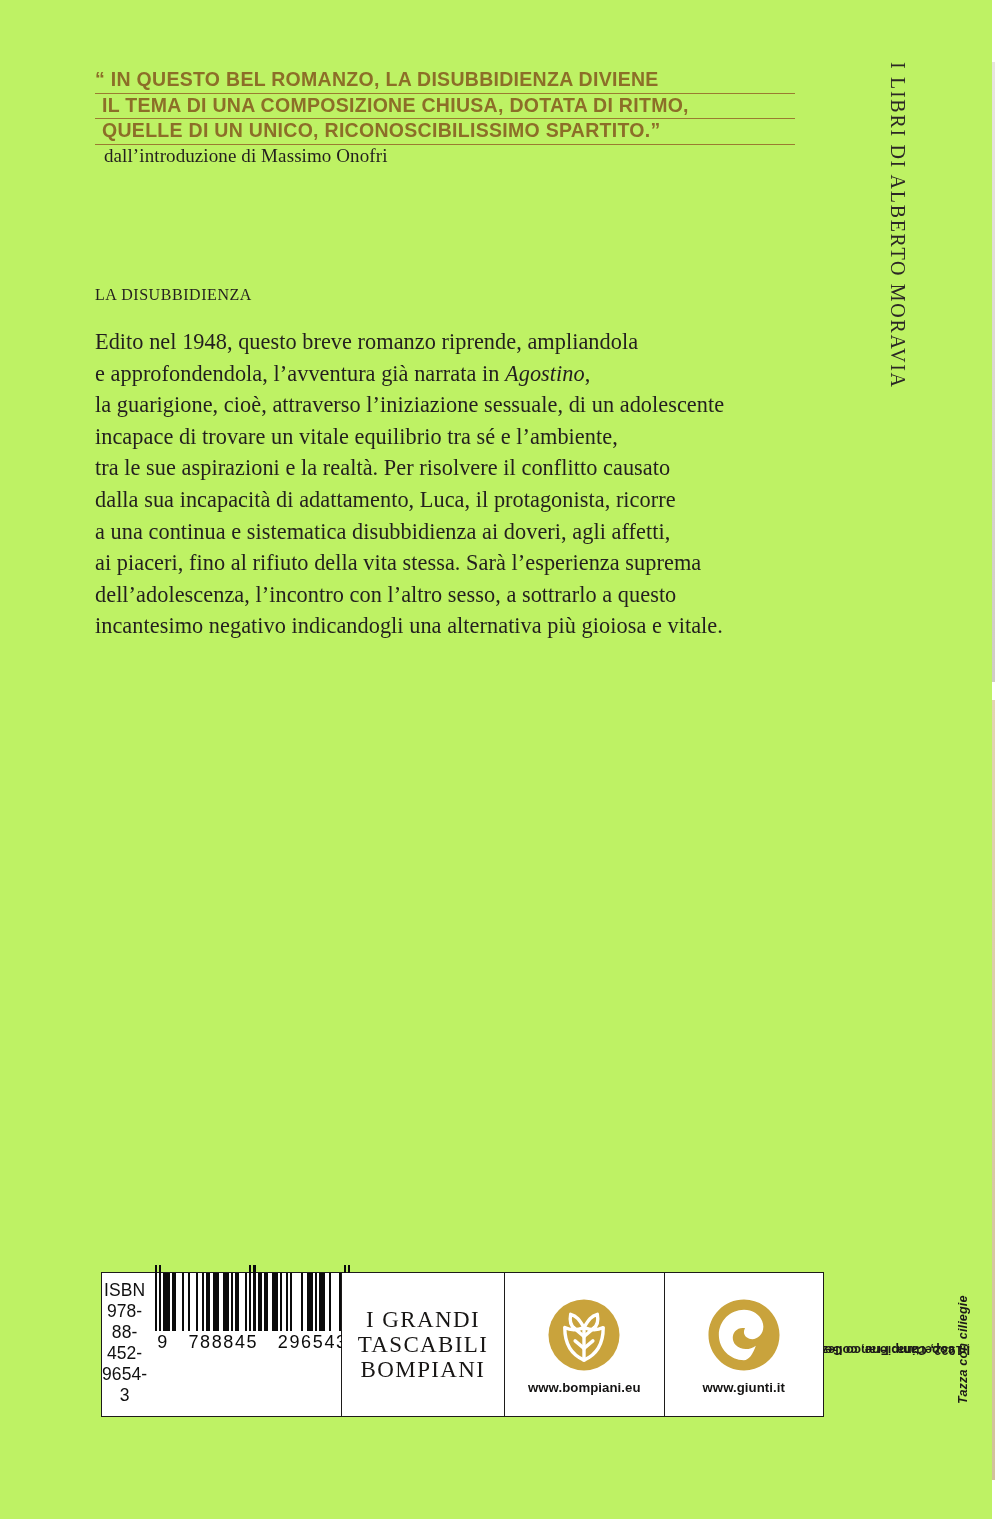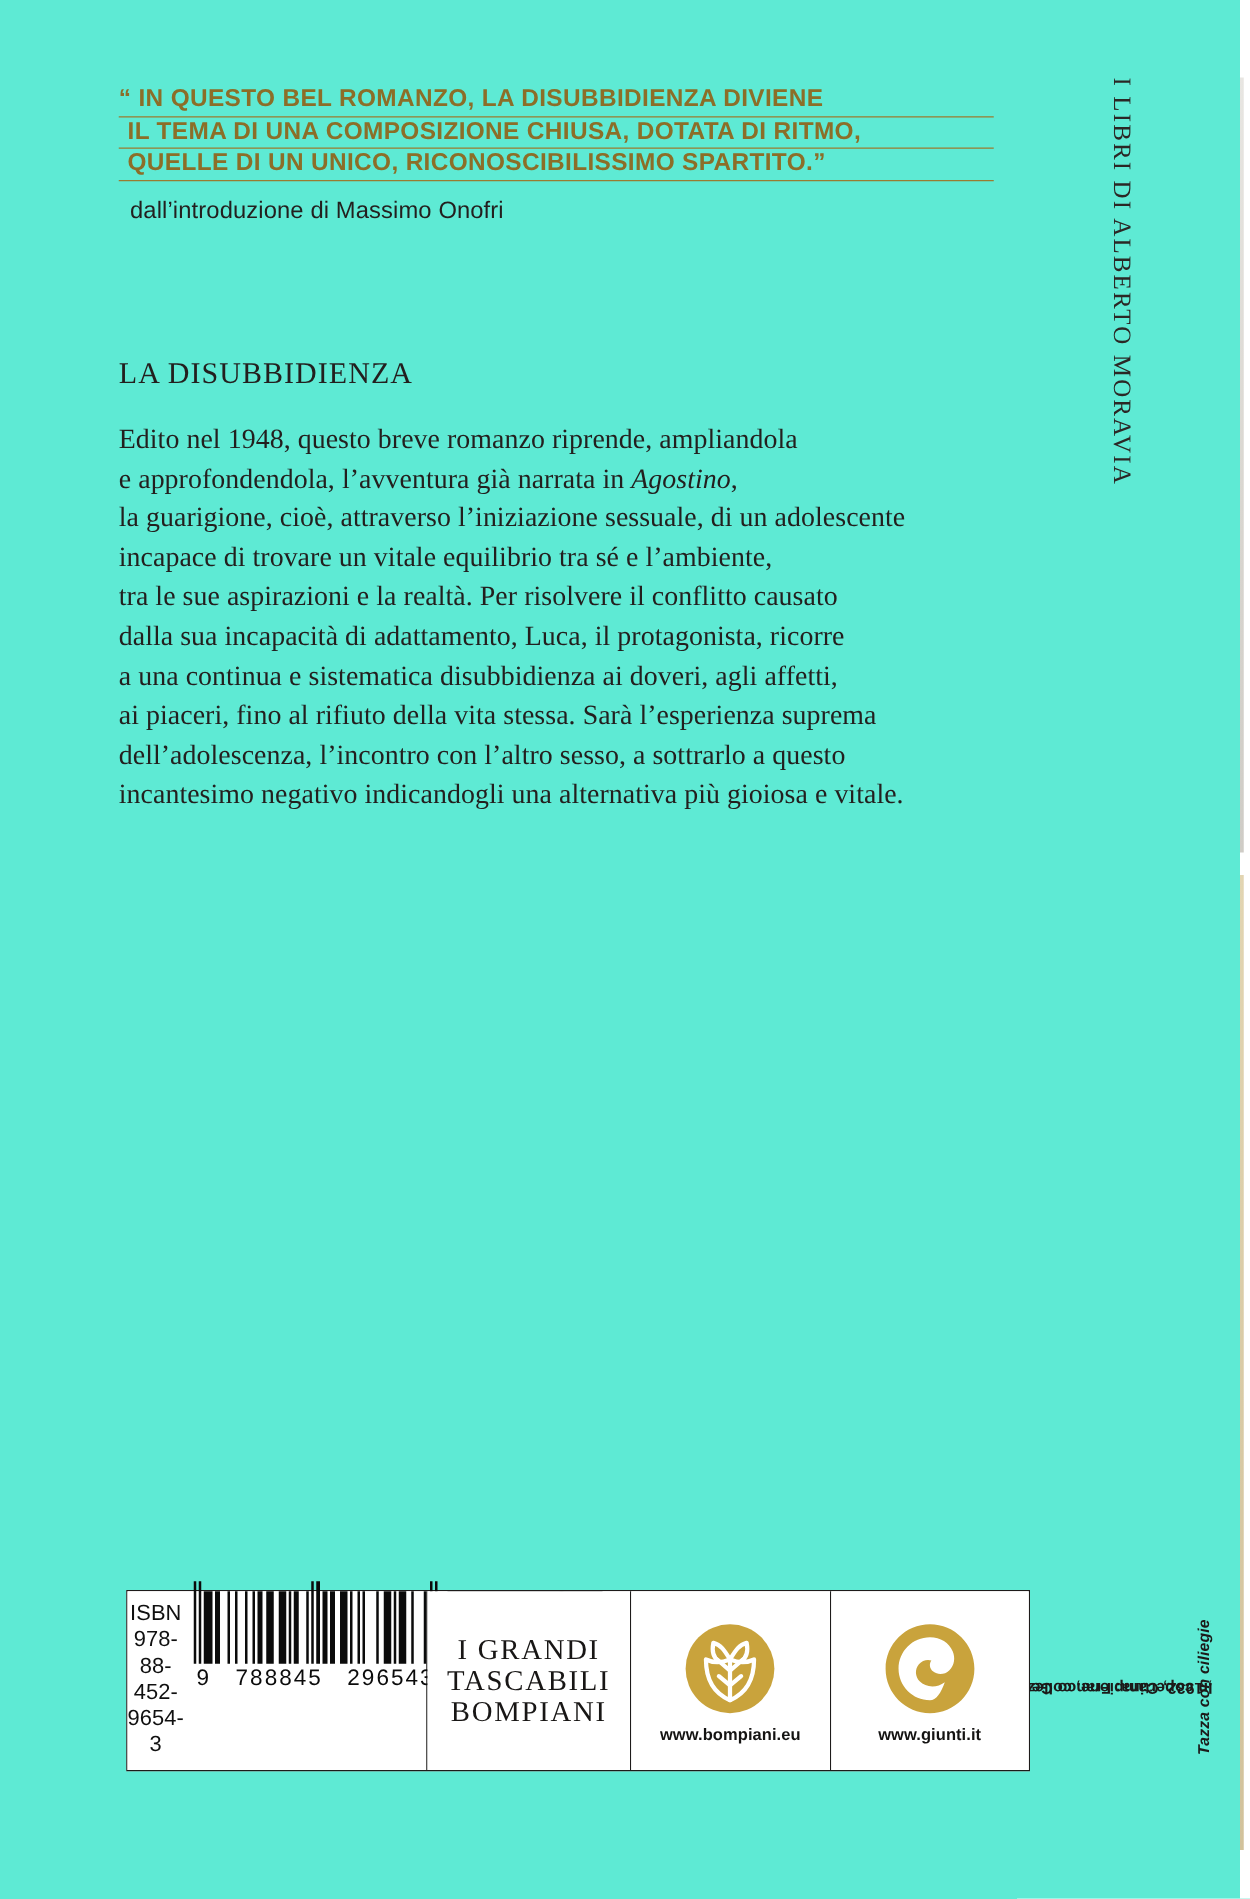--- a/index.html
+++ b/index.html
@@ -10,21 +10,21 @@
   }
   body {
     font-family: "Liberation Serif", serif;
     -webkit-font-smoothing: antialiased;
   }
 
   .cover {
     position: relative;
     width: 1000px;
     height: 1519px;
-    background: #5eead4;
+    background: #bef264;
     overflow: hidden;
   }
 
   
   .spine-edge {
     position: absolute;
     top: 0;
     right: 0;
     width: 8px;
     height: 1519px;
@@ -63,38 +63,37 @@
     line-height: 1.0;
     padding: 2px 0 3px 0;
     border-bottom: 1.6px solid #9a7c31;
     display: block;
     white-space: nowrap;
   }
   .quote-line.first { text-indent: 0; }
   .quote-line.indented { padding-left: 7px; }
 
   .quote-attrib {
-    margin-top: 13px;
-    font-family: Liberation Sans, sans-serif;
+    font-family: Liberation Serif, serif;
     font-size: 19px;
     color: #231f1e;
     letter-spacing: 0.005em;
     padding-left: 9px;
   }
 
   
   .blurb {
     position: absolute;
     left: 95px;
     top: 286px;
     width: 740px;
   }
   .blurb-title {
     font-family: "Liberation Serif", serif;
-    font-size: 24px;
+    font-size: 16px;
     letter-spacing: 0.035em;
     color: #231f1e;
     margin-bottom: 22px;
   }
   .blurb-body {
     font-family: "Liberation Serif", serif;
     font-size: 22.3px;
     line-height: 31.6px;
     color: #231f1e;
     letter-spacing: 0.002em;

